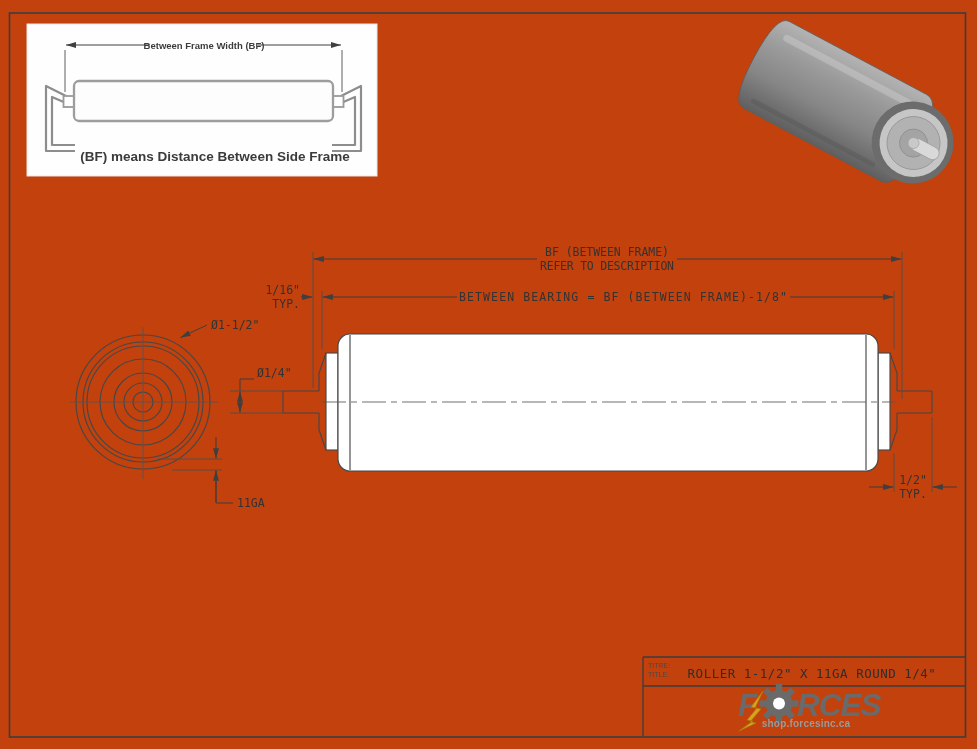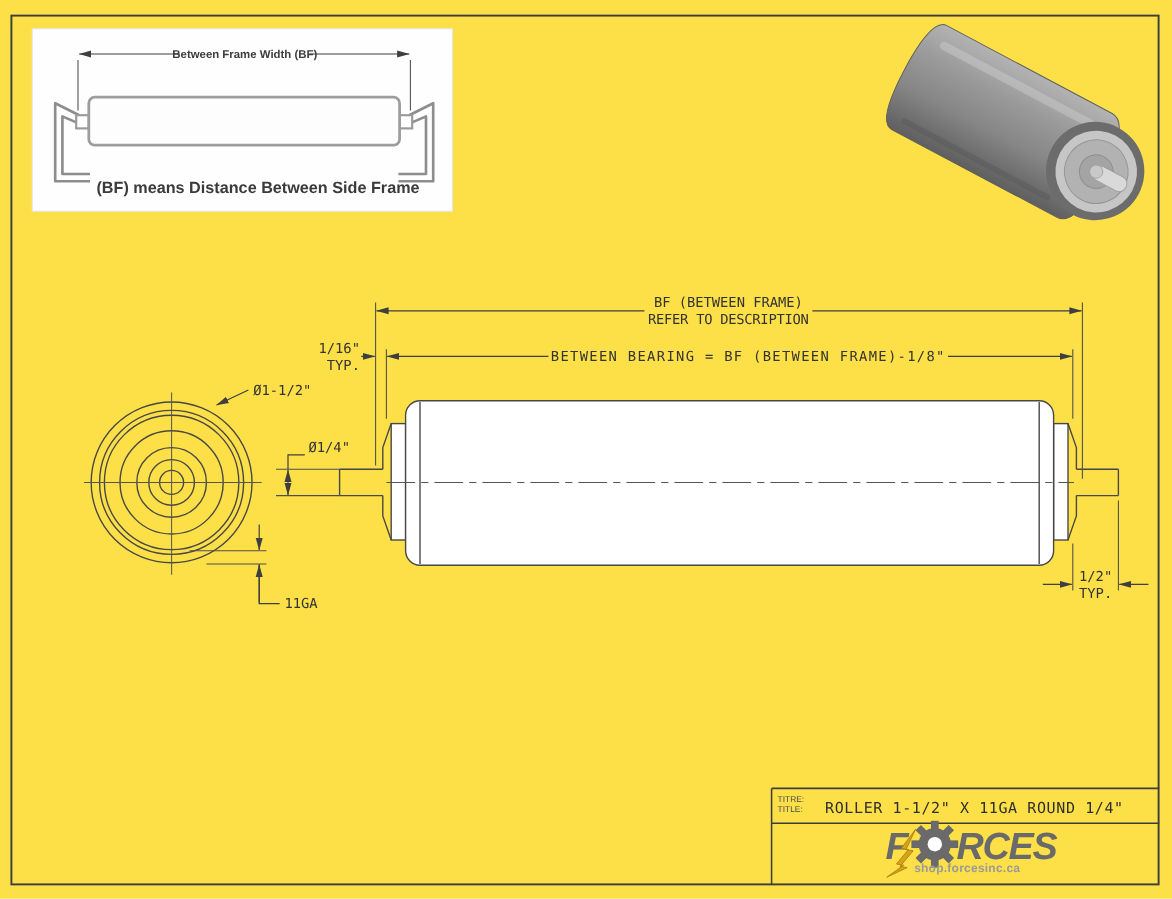--- a/index.html
+++ b/index.html
@@ -1,16 +1,16 @@
 <!DOCTYPE html>
 <html><head>
 <meta charset="utf-8">
 <style>
   html,body{margin:0;padding:0;background:#fff;}
-  .page{position:relative;width:977px;height:749px;background:#fde047;overflow:hidden;}
+  .page{position:relative;width:977px;height:749px;background:#c2410c;overflow:hidden;}
   svg{display:block;}
   
   .dim{font-family:"DejaVu Sans Mono",monospace;font-size:11.5px;fill:#333;}
   .ttl{font-family:"DejaVu Sans Mono",monospace;font-size:12.5px;fill:#2e2e2e;letter-spacing:.5px;}
   .lbl{font-family:"Liberation Sans",sans-serif;font-size:7px;fill:#4a4a4a;}
   .exdim{font-family:"Liberation Sans",sans-serif;font-size:9.5px;font-weight:bold;fill:#3c3c3c;}
   .excap{font-family:"Liberation Sans",sans-serif;font-size:13.5px;font-weight:bold;fill:#3b3b3b;}
   .logoTxt{font-family:"Liberation Sans",sans-serif;font-size:31.5px;font-weight:bold;font-style:italic;fill:#6a6a6a;letter-spacing:-1px;}
   .tag{font-family:"Liberation Sans",sans-serif;font-size:10px;font-weight:bold;fill:#9a9a9a;letter-spacing:.2px;}
   .ln{stroke:#474747;stroke-width:1.15;fill:none;}

